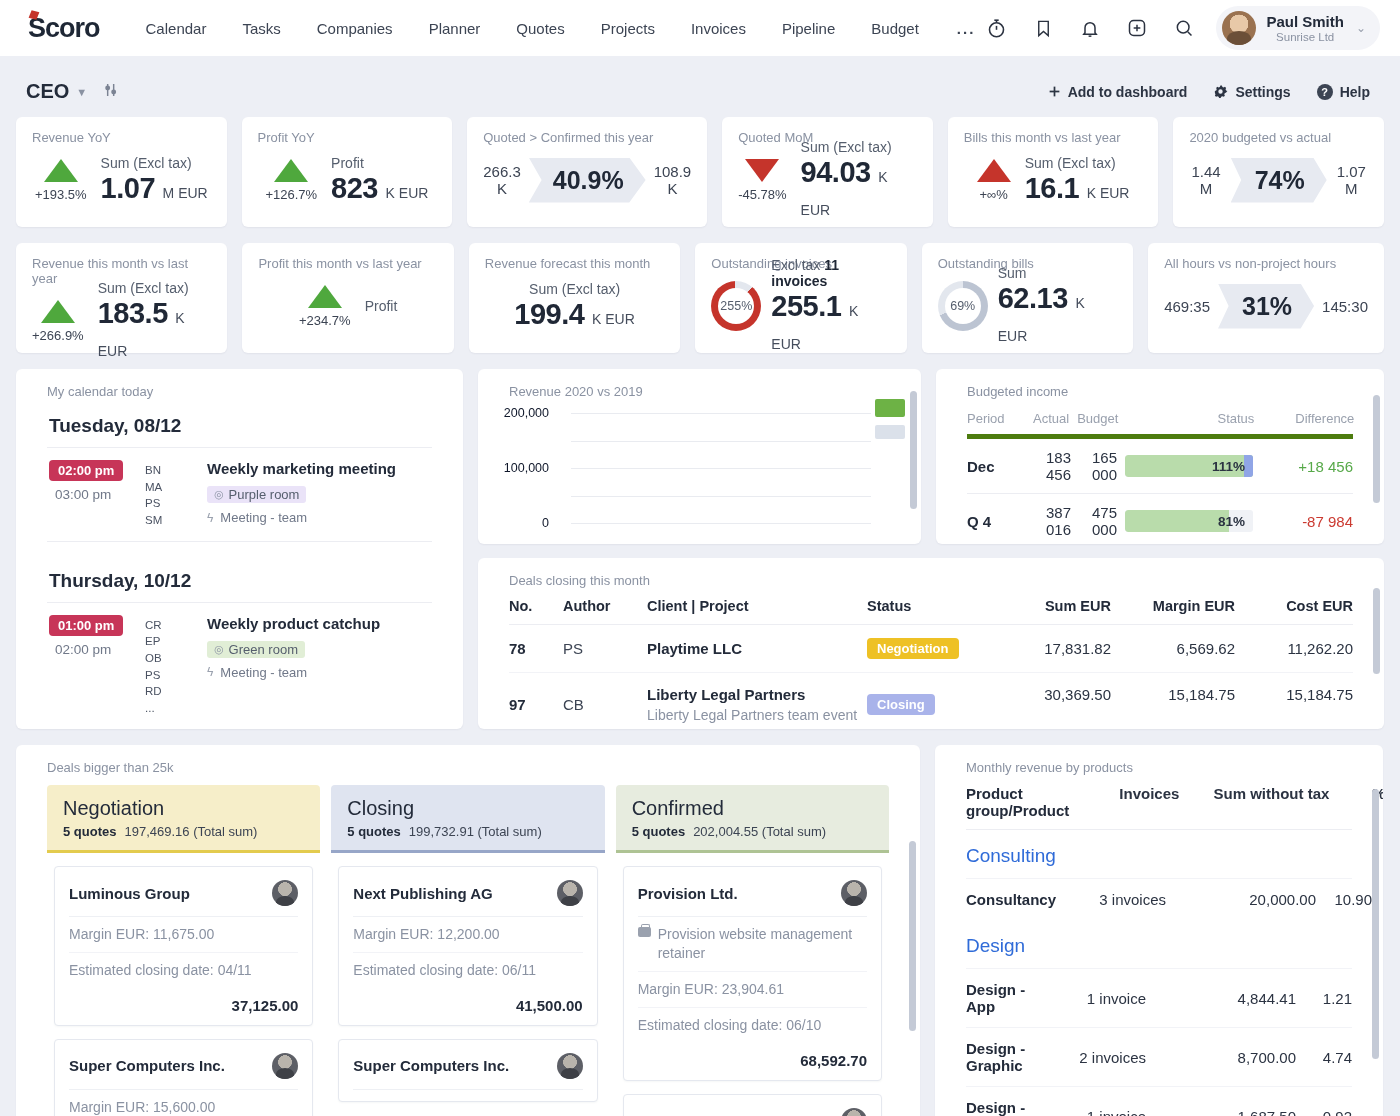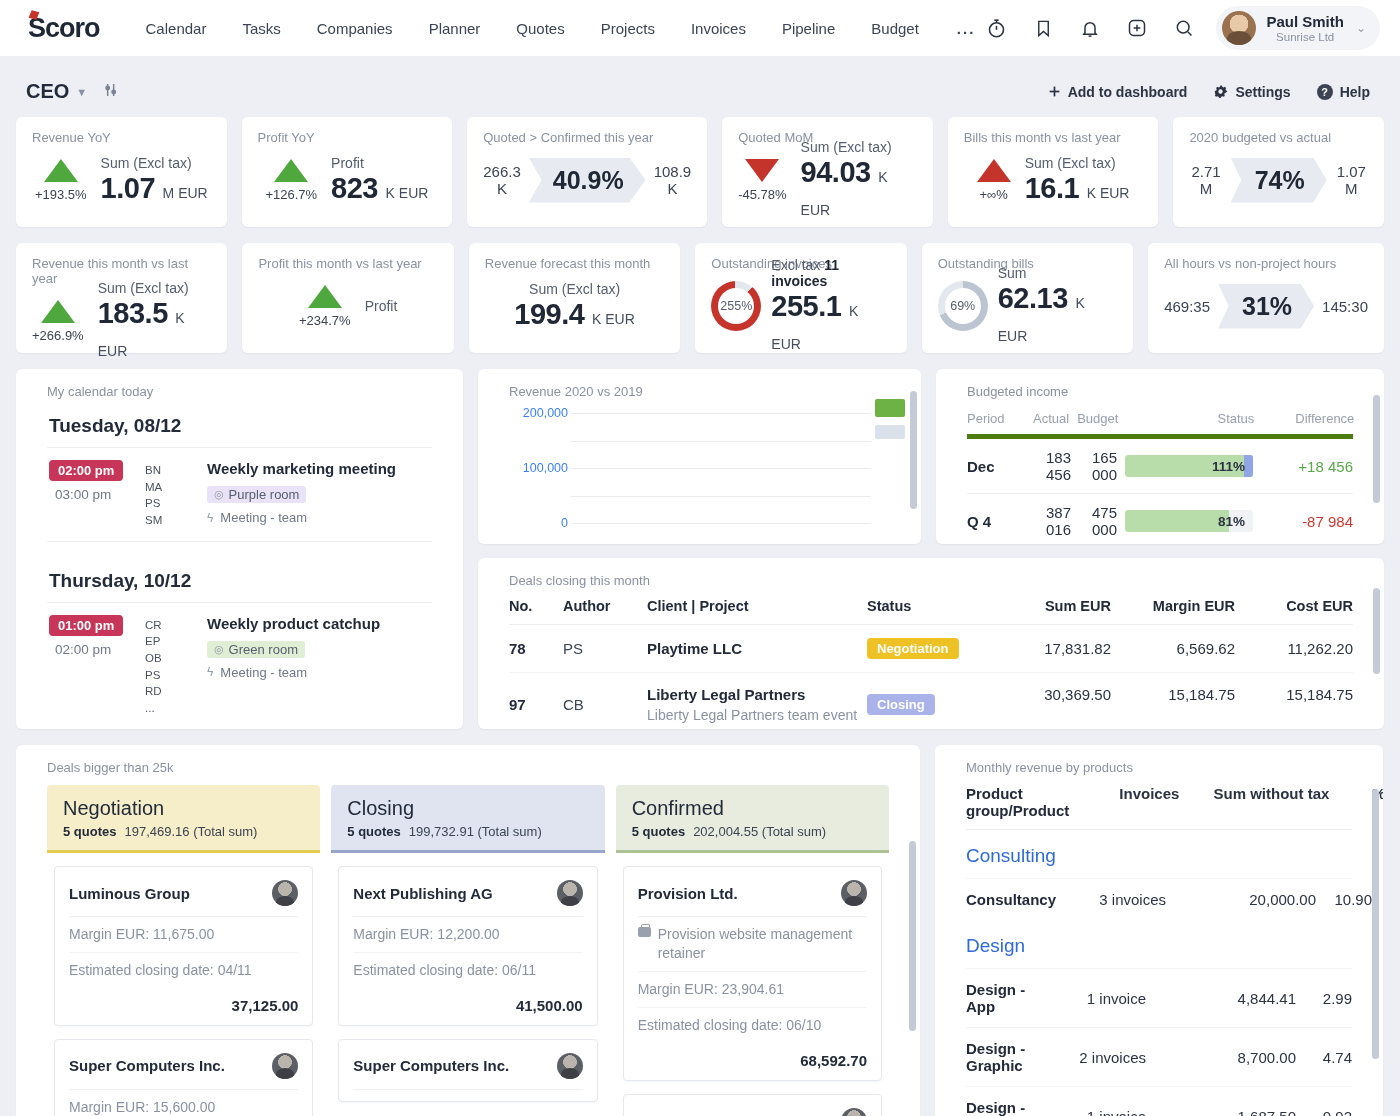--- a/index.html
+++ b/index.html
@@ -71,21 +71,21 @@
   .room-chip.purple { background:#eae3f8; }
   .room-chip.green { background:#e1eed6; }
   .room-icon { font-size:11px; color:#8a92a2; }
   .event-type { font-size:13px; color:#707889; display:flex; align-items:center; gap:7px; }
   .bolt { color:#9aa1ae; font-size:12px; }
 
   
   .chart-panel { grid-area:chart; }
   .chart-area { display:flex; margin-top:14px; }
   .y-axis { width:62px; position:relative; height:110px; }
-  .y-axis div { position:absolute; right:3px; font-size:12.5px; color:#3b82f6; transform:translateY(-50%); }
+  .y-axis div { position:absolute; right:22px; font-size:12.5px; color:#0f172a; transform:translateY(-50%); }
   .plot { position:relative; height:110px; width:300px; }
   .gridline { position:absolute; left:0; right:0; height:1px; background:#e9ebf0; }
   .bars { position:absolute; left:4px; right:0; bottom:0; top:0; display:flex; align-items:flex-end; gap:8px; }
   .bar-group { display:flex; align-items:flex-end; gap:2px; }
   .bar { width:10px; border-radius:1px 1px 0 0; }
   .legend { position:absolute; right:16px; top:30px; display:flex; flex-direction:column; gap:8px; }
   .legend .sw1 { width:30px; height:18px; background:#6db245; border-radius:2px; }
   .legend .sw2 { width:30px; height:14px; background:#dbe1ea; border-radius:2px; }
 
   
@@ -302,21 +302,21 @@
         </div>
       <div class="val-col">
           <span class="val-label">Sum (Excl tax)</span>
           <span class="big-val"><span>16.1</span> <span class="big-unit">K EUR</span></span>
         </div>
     </div>
   </div>
   <div class="kpi-card">
     <div class="kpi-title">2020 budgeted vs actual</div>
     <div class="ratio-row">
-      <span class="ratio-side">2.71 M</span>
+      <span class="ratio-side">1.44 M</span>
       <span class="ratio-arrow">74%</span>
       <span class="ratio-side">1.07 M</span>
     </div>
   </div>
 </div>
 
 <div class="kpi-grid">
   <div class="kpi-card">
     <div class="kpi-title">Revenue this month vs last year</div>
     <div class="kpi-body">
@@ -674,21 +674,21 @@
         <span class="rprod">Consultancy</span>
         <span class="rcell">3 invoices</span>
         <span class="rcell">20,000.00</span>
         <span class="rcell">10.90</span>
       </div>
       <div class="rgroup">Design</div>
       <div class="drow">
         <span class="rprod">Design - App</span>
         <span class="rcell">1 invoice</span>
         <span class="rcell">4,844.41</span>
-        <span class="rcell">2.99</span>
+        <span class="rcell">1.21</span>
       </div>
       <div class="drow">
         <span class="rprod">Design - Graphic</span>
         <span class="rcell">2 invoices</span>
         <span class="rcell">8,700.00</span>
         <span class="rcell">4.74</span>
       </div>
       <div class="drow">
         <span class="rprod">Design - Print</span>
         <span class="rcell">1 invoice</span>

